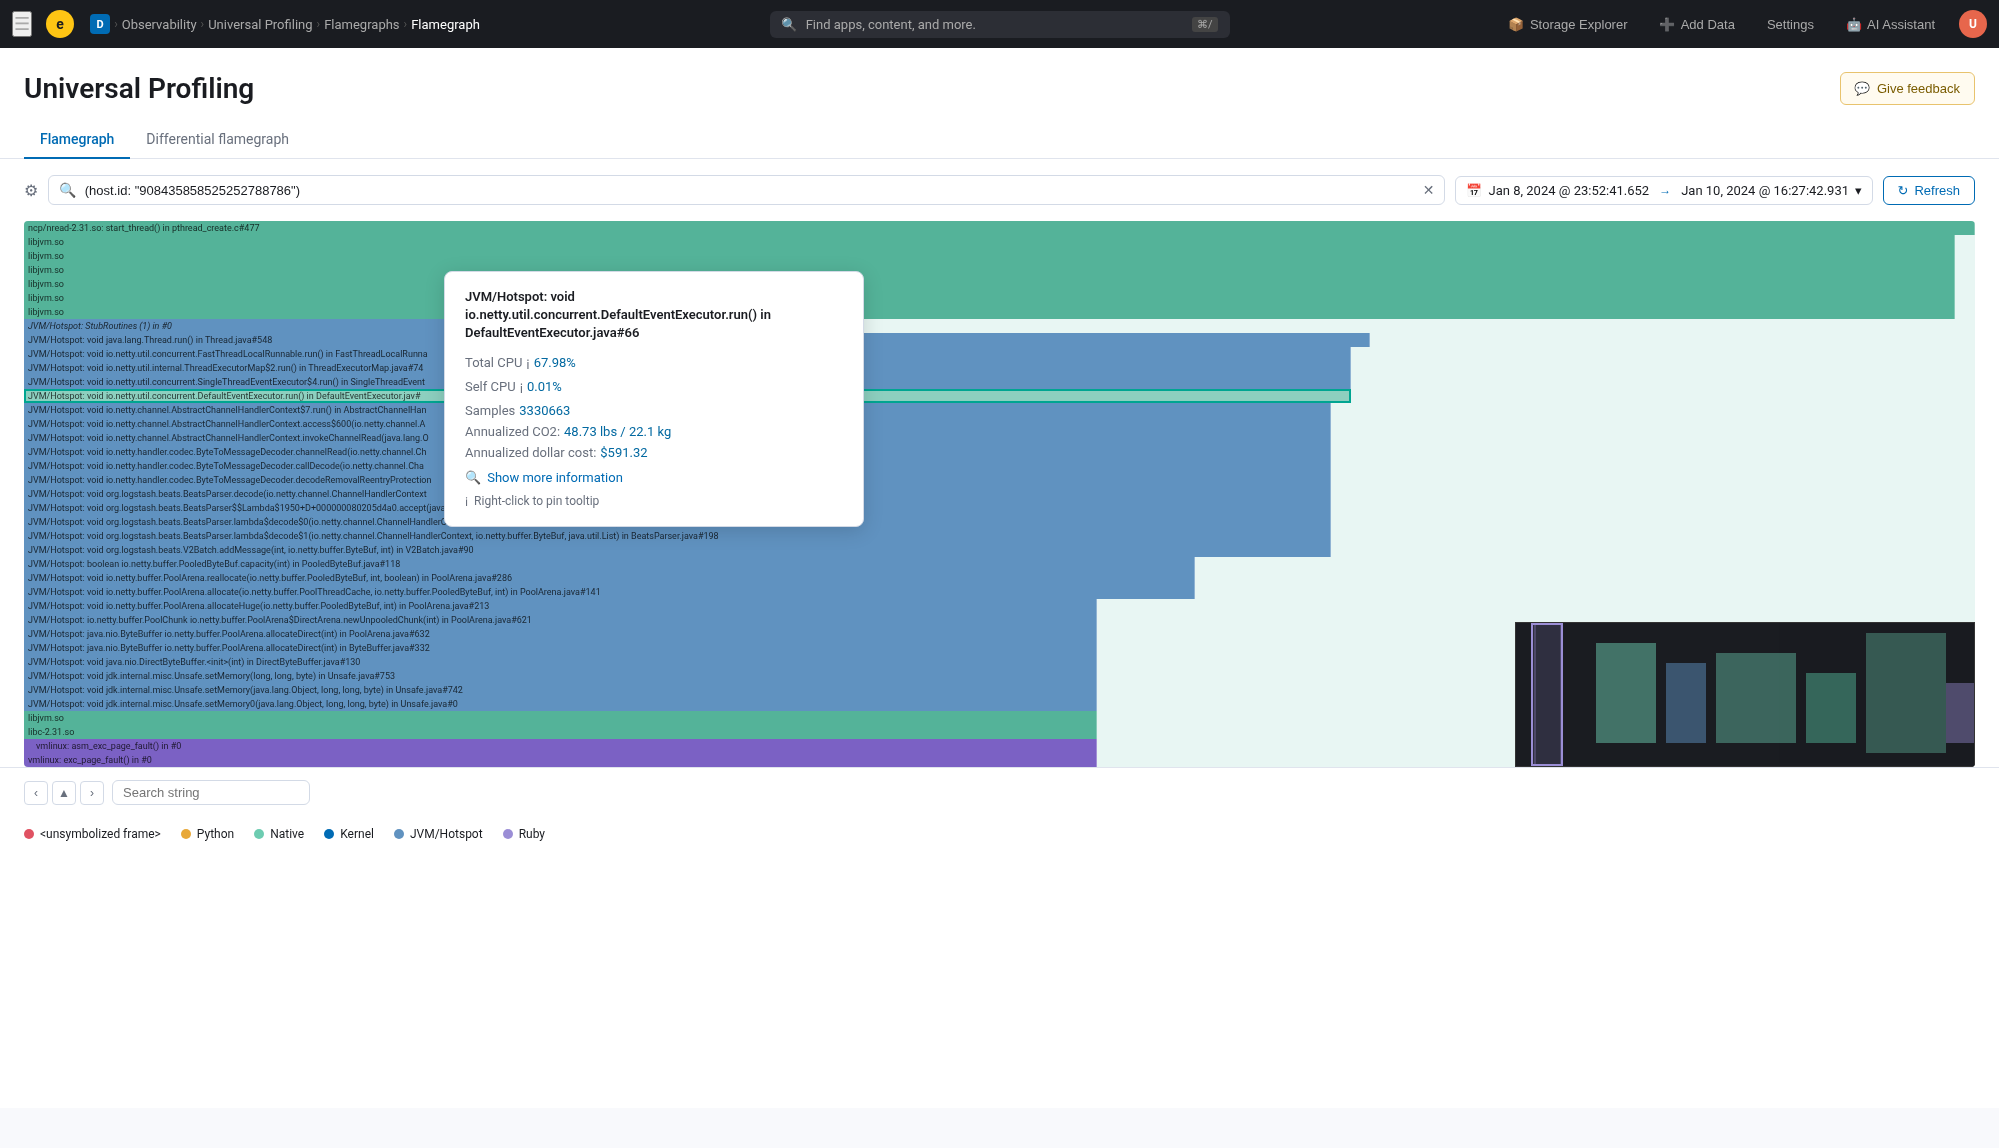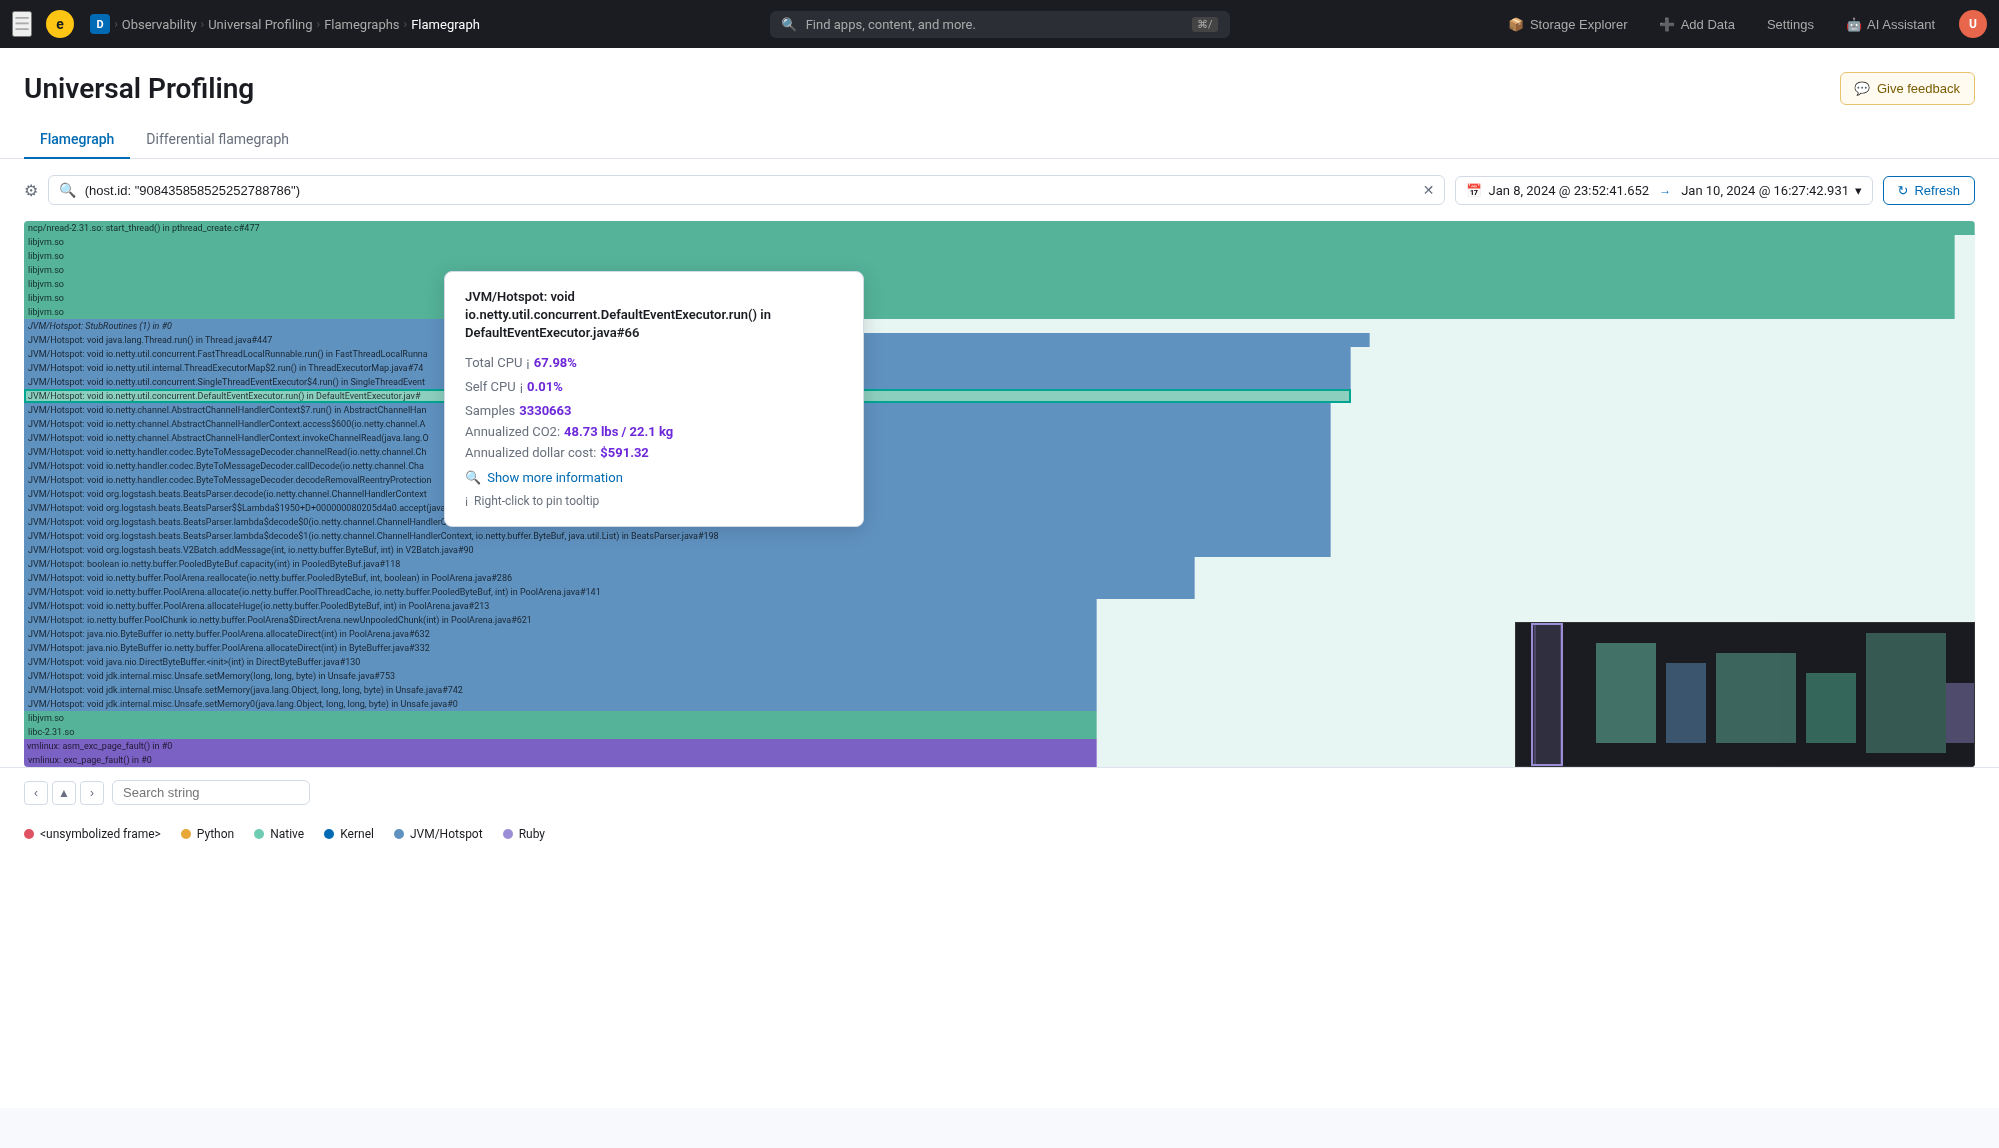--- a/index.html
+++ b/index.html
@@ -125,21 +125,21 @@
     .tooltip {
       position: absolute; top: 60px; left: 420px;
       background: white; border: 1px solid #d3dae6;
       border-radius: 8px; padding: 16px 20px;
       box-shadow: 0 4px 20px rgba(0,0,0,0.15);
       z-index: 100; width: 420px;
     }
     .tooltip-title { font-size: 13px; font-weight: 600; color: #1a1c21; margin-bottom: 12px; line-height: 1.4; }
     .tooltip-row { display: flex; gap: 4px; font-size: 13px; margin-bottom: 6px; }
     .tooltip-label { color: #69707d; }
-    .tooltip-value { color: #6d28d9; font-weight: 700; }
+    .tooltip-value { color: #0369a1; font-weight: 400; }
     .tooltip-link {
       display: flex; align-items: center; gap: 6px;
       color: #006bb4; font-size: 13px; cursor: pointer;
       margin-top: 10px;
     }
     .tooltip-hint {
       display: flex; align-items: center; gap: 6px;
       color: #69707d; font-size: 12px; margin-top: 8px;
     }
 
@@ -324,21 +324,21 @@
           </div>
           <div class="fg-row" style="width: 100%; height: 14px; display: flex;">
             <div class="fg-block" style="background: rgb(84, 179, 153); width: 99%; height: 100%; display: flex; align-items: center; padding: 0px 4px; font-size: 9px; color: rgba(0, 0, 0, 0.75); overflow: hidden; white-space: nowrap; cursor: pointer; border-right: 1px solid rgba(255, 255, 255, 0.3);">libjvm.so</div>
             <div style="flex: 1 1 0%; background: transparent;"></div>
           </div>
           <div class="fg-row" style="width: 100%; height: 14px; display: flex; font-style: italic;">
             <div class="fg-block" style="background: rgb(96, 146, 192); width: 30%; height: 100%; display: flex; align-items: center; padding: 0px 4px; font-size: 9px; color: rgba(0, 0, 0, 0.75); overflow: hidden; white-space: nowrap; cursor: pointer; border-right: 1px solid rgba(255, 255, 255, 0.3);">JVM/Hotspot: StubRoutines (1) in #0</div>
             <div style="flex: 1 1 0%; background: transparent;"></div>
           </div>
           <div class="fg-row" style="width: 100%; height: 14px; display: flex;">
-            <div class="fg-block" style="background: rgb(96, 146, 192); width: 69%; height: 100%; display: flex; align-items: center; padding: 0px 4px; font-size: 9px; color: rgba(0, 0, 0, 0.75); overflow: hidden; white-space: nowrap; cursor: pointer; border-right: 1px solid rgba(255, 255, 255, 0.3);">JVM/Hotspot: void java.lang.Thread.run() in Thread.java#447</div>
+            <div class="fg-block" style="background: rgb(96, 146, 192); width: 69%; height: 100%; display: flex; align-items: center; padding: 0px 4px; font-size: 9px; color: rgba(0, 0, 0, 0.75); overflow: hidden; white-space: nowrap; cursor: pointer; border-right: 1px solid rgba(255, 255, 255, 0.3);">JVM/Hotspot: void java.lang.Thread.run() in Thread.java#548</div>
             <div style="flex: 1 1 0%; background: transparent;"></div>
           </div>
           <div class="fg-row" style="width: 100%; height: 14px; display: flex;">
             <div class="fg-block" style="background: rgb(96, 146, 192); width: 68%; height: 100%; display: flex; align-items: center; padding: 0px 4px; font-size: 9px; color: rgba(0, 0, 0, 0.75); overflow: hidden; white-space: nowrap; cursor: pointer; border-right: 1px solid rgba(255, 255, 255, 0.3);">JVM/Hotspot: void io.netty.util.concurrent.FastThreadLocalRunnable.run() in FastThreadLocalRunna</div>
             <div style="flex: 1 1 0%; background: transparent;"></div>
           </div>
           <div class="fg-row" style="width: 100%; height: 14px; display: flex;">
             <div class="fg-block" style="background: rgb(96, 146, 192); width: 68%; height: 100%; display: flex; align-items: center; padding: 0px 4px; font-size: 9px; color: rgba(0, 0, 0, 0.75); overflow: hidden; white-space: nowrap; cursor: pointer; border-right: 1px solid rgba(255, 255, 255, 0.3);">JVM/Hotspot: void io.netty.util.internal.ThreadExecutorMap$2.run() in ThreadExecutorMap.java#74</div>
             <div style="flex: 1 1 0%; background: transparent;"></div>
           </div>
@@ -440,21 +440,21 @@
           </div>
           <div class="fg-row" style="width: 100%; height: 14px; display: flex;">
             <div class="fg-block" style="background: rgb(84, 179, 153); width: 55%; height: 100%; display: flex; align-items: center; padding: 0px 4px; font-size: 9px; color: rgba(0, 0, 0, 0.75); overflow: hidden; white-space: nowrap; cursor: pointer; border-right: 1px solid rgba(255, 255, 255, 0.3);">libjvm.so</div>
             <div style="flex: 1 1 0%; background: transparent;"></div>
           </div>
           <div class="fg-row" style="width: 100%; height: 14px; display: flex;">
             <div class="fg-block" style="background: rgb(84, 179, 153); width: 55%; height: 100%; display: flex; align-items: center; padding: 0px 4px; font-size: 9px; color: rgba(0, 0, 0, 0.75); overflow: hidden; white-space: nowrap; cursor: pointer; border-right: 1px solid rgba(255, 255, 255, 0.3);">libc-2.31.so</div>
             <div style="flex: 1 1 0%; background: transparent;"></div>
           </div>
           <div class="fg-row" style="width: 100%; height: 14px; display: flex;">
-            <div class="fg-block" style="background: rgb(123, 97, 196); width: 55%; height: 100%; display: flex; align-items: center; padding: 0px 3px; font-size: 9px; color: rgba(0, 0, 0, 0.75); overflow: hidden; white-space: nowrap; cursor: pointer; border-right: 1px solid rgba(255, 255, 255, 0.3);">vmlinux: asm_exc_page_fault() in #0</div>
+            <div class="fg-block" style="background: rgb(123, 97, 196); width: 55%; height: 100%; display: flex; align-items: center; padding: 0px 12px; font-size: 9px; color: rgba(0, 0, 0, 0.75); overflow: hidden; white-space: nowrap; cursor: pointer; border-right: 1px solid rgba(255, 255, 255, 0.3);">vmlinux: asm_exc_page_fault() in #0</div>
             <div style="flex: 1 1 0%; background: transparent;"></div>
           </div>
           <div class="fg-row" style="width: 100%; height: 14px; display: flex;">
             <div class="fg-block" style="background: rgb(123, 97, 196); width: 55%; height: 100%; display: flex; align-items: center; padding: 0px 4px; font-size: 9px; color: rgba(0, 0, 0, 0.75); overflow: hidden; white-space: nowrap; cursor: pointer; border-right: 1px solid rgba(255, 255, 255, 0.3);">vmlinux: exc_page_fault() in #0</div>
             <div style="flex: 1 1 0%; background: transparent;"></div>
           </div>
         </div>
     </div>
 
     <div class="tooltip" style="position:absolute;top:50px;left:420px;">

